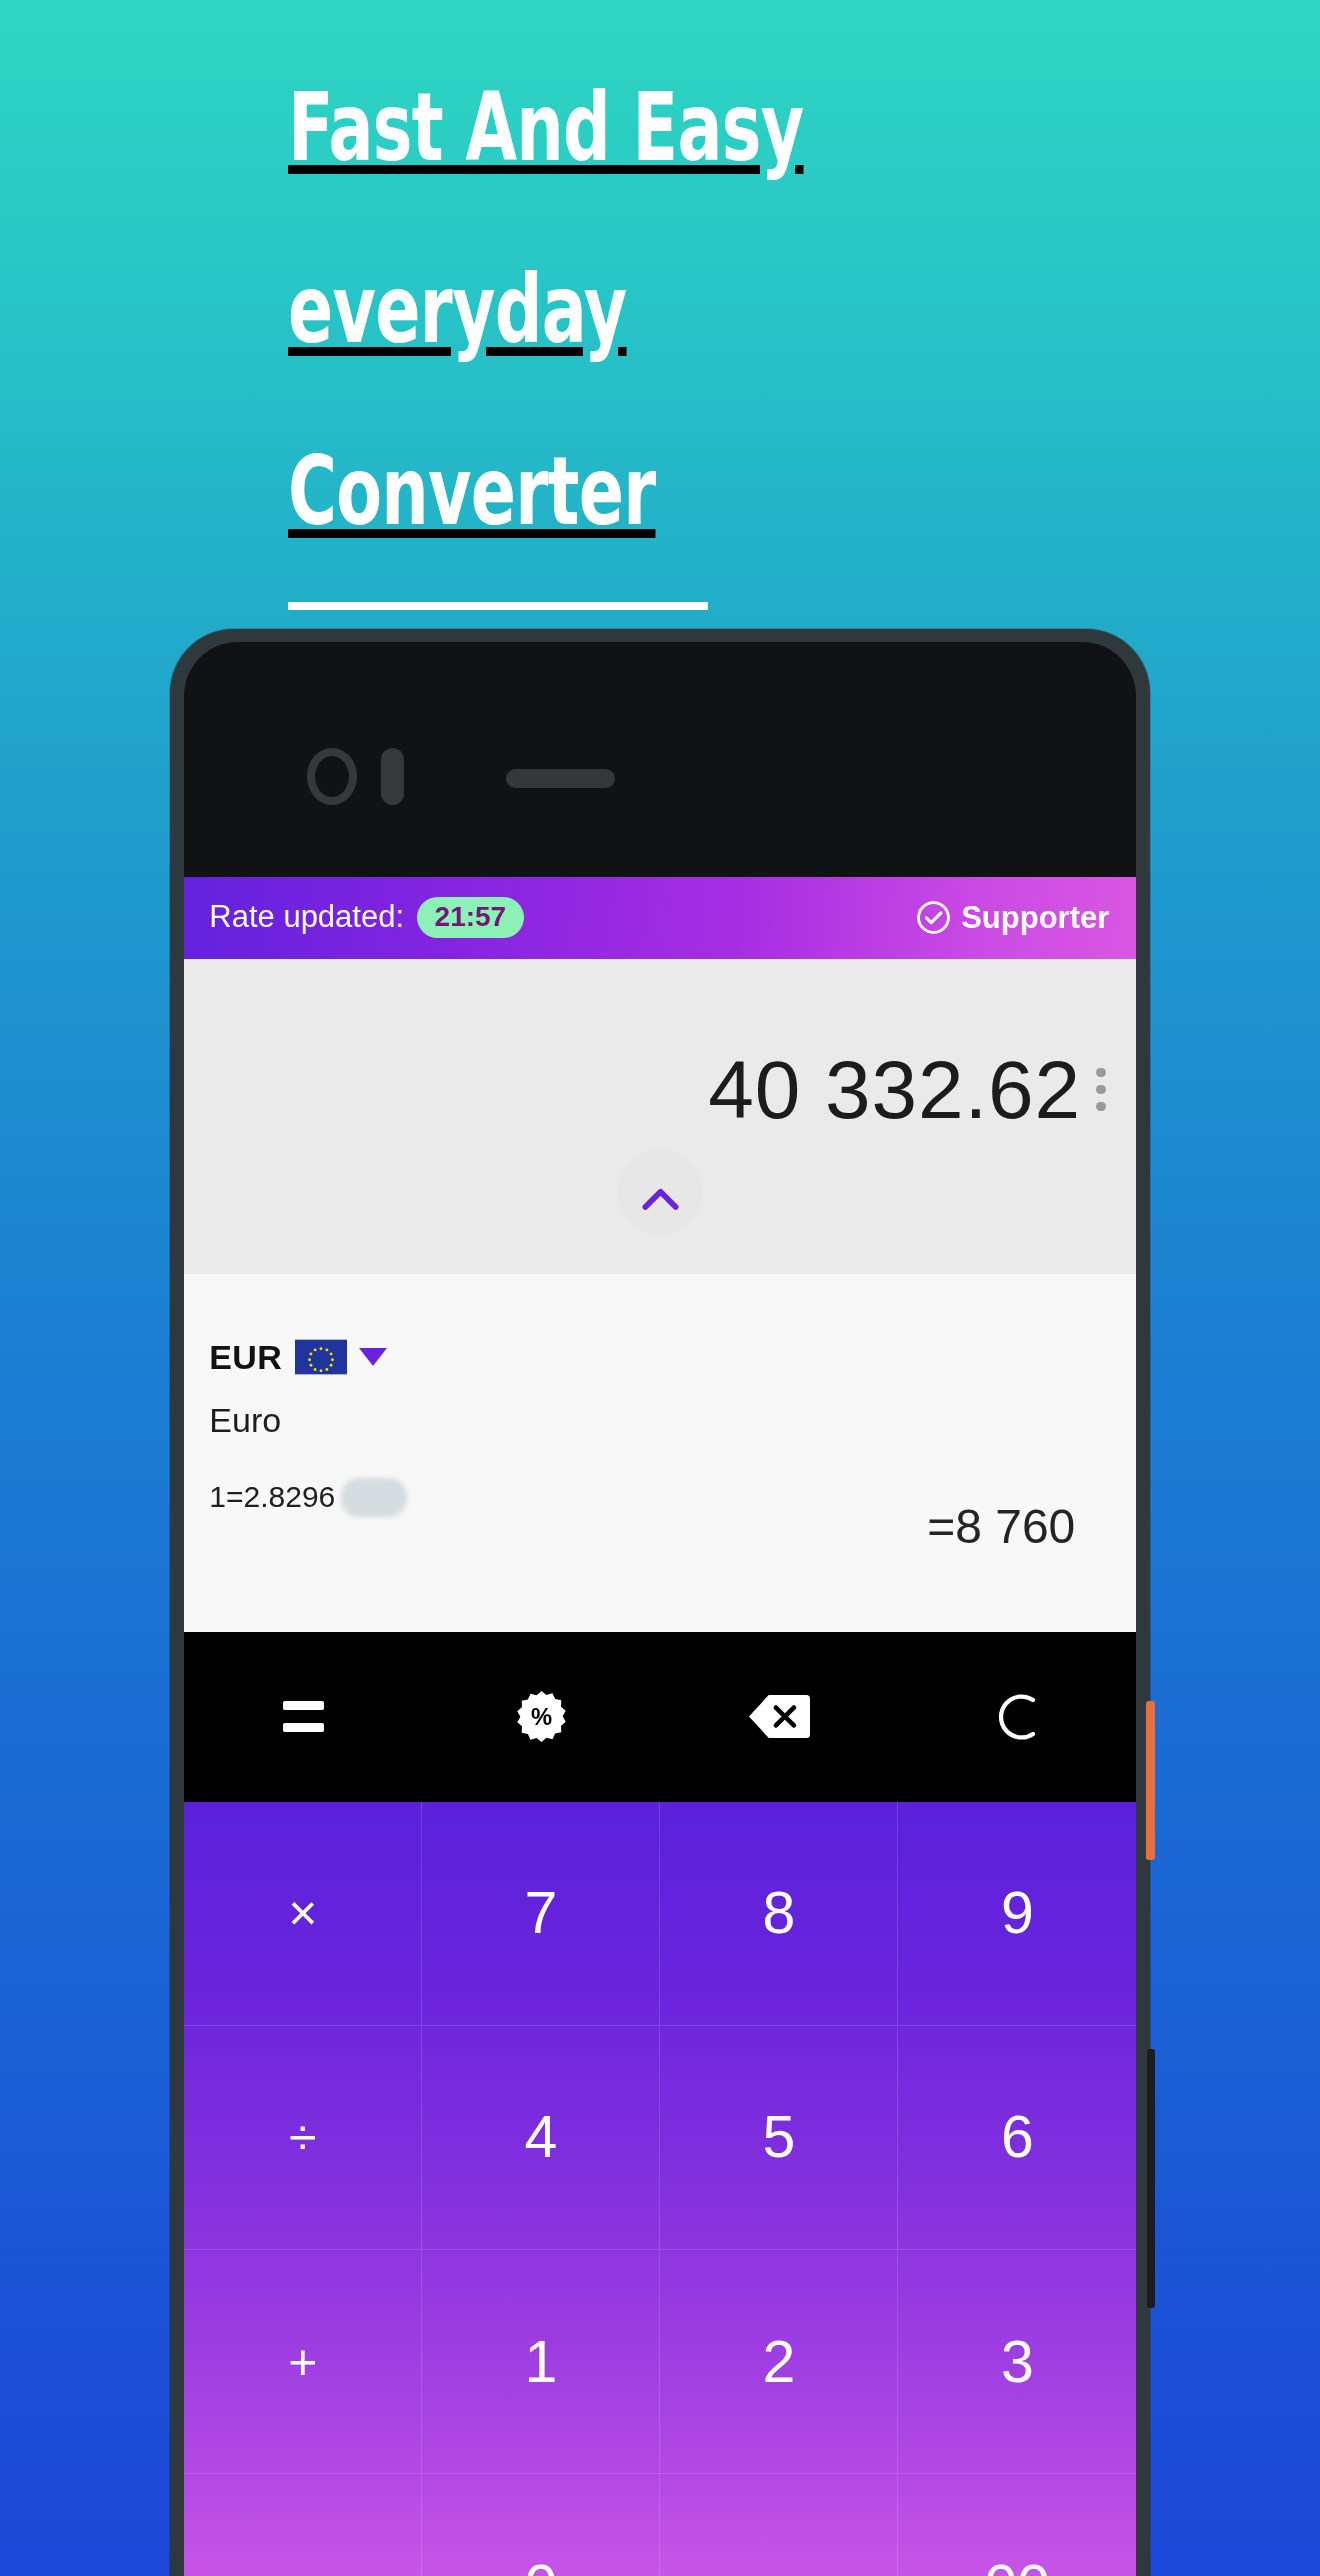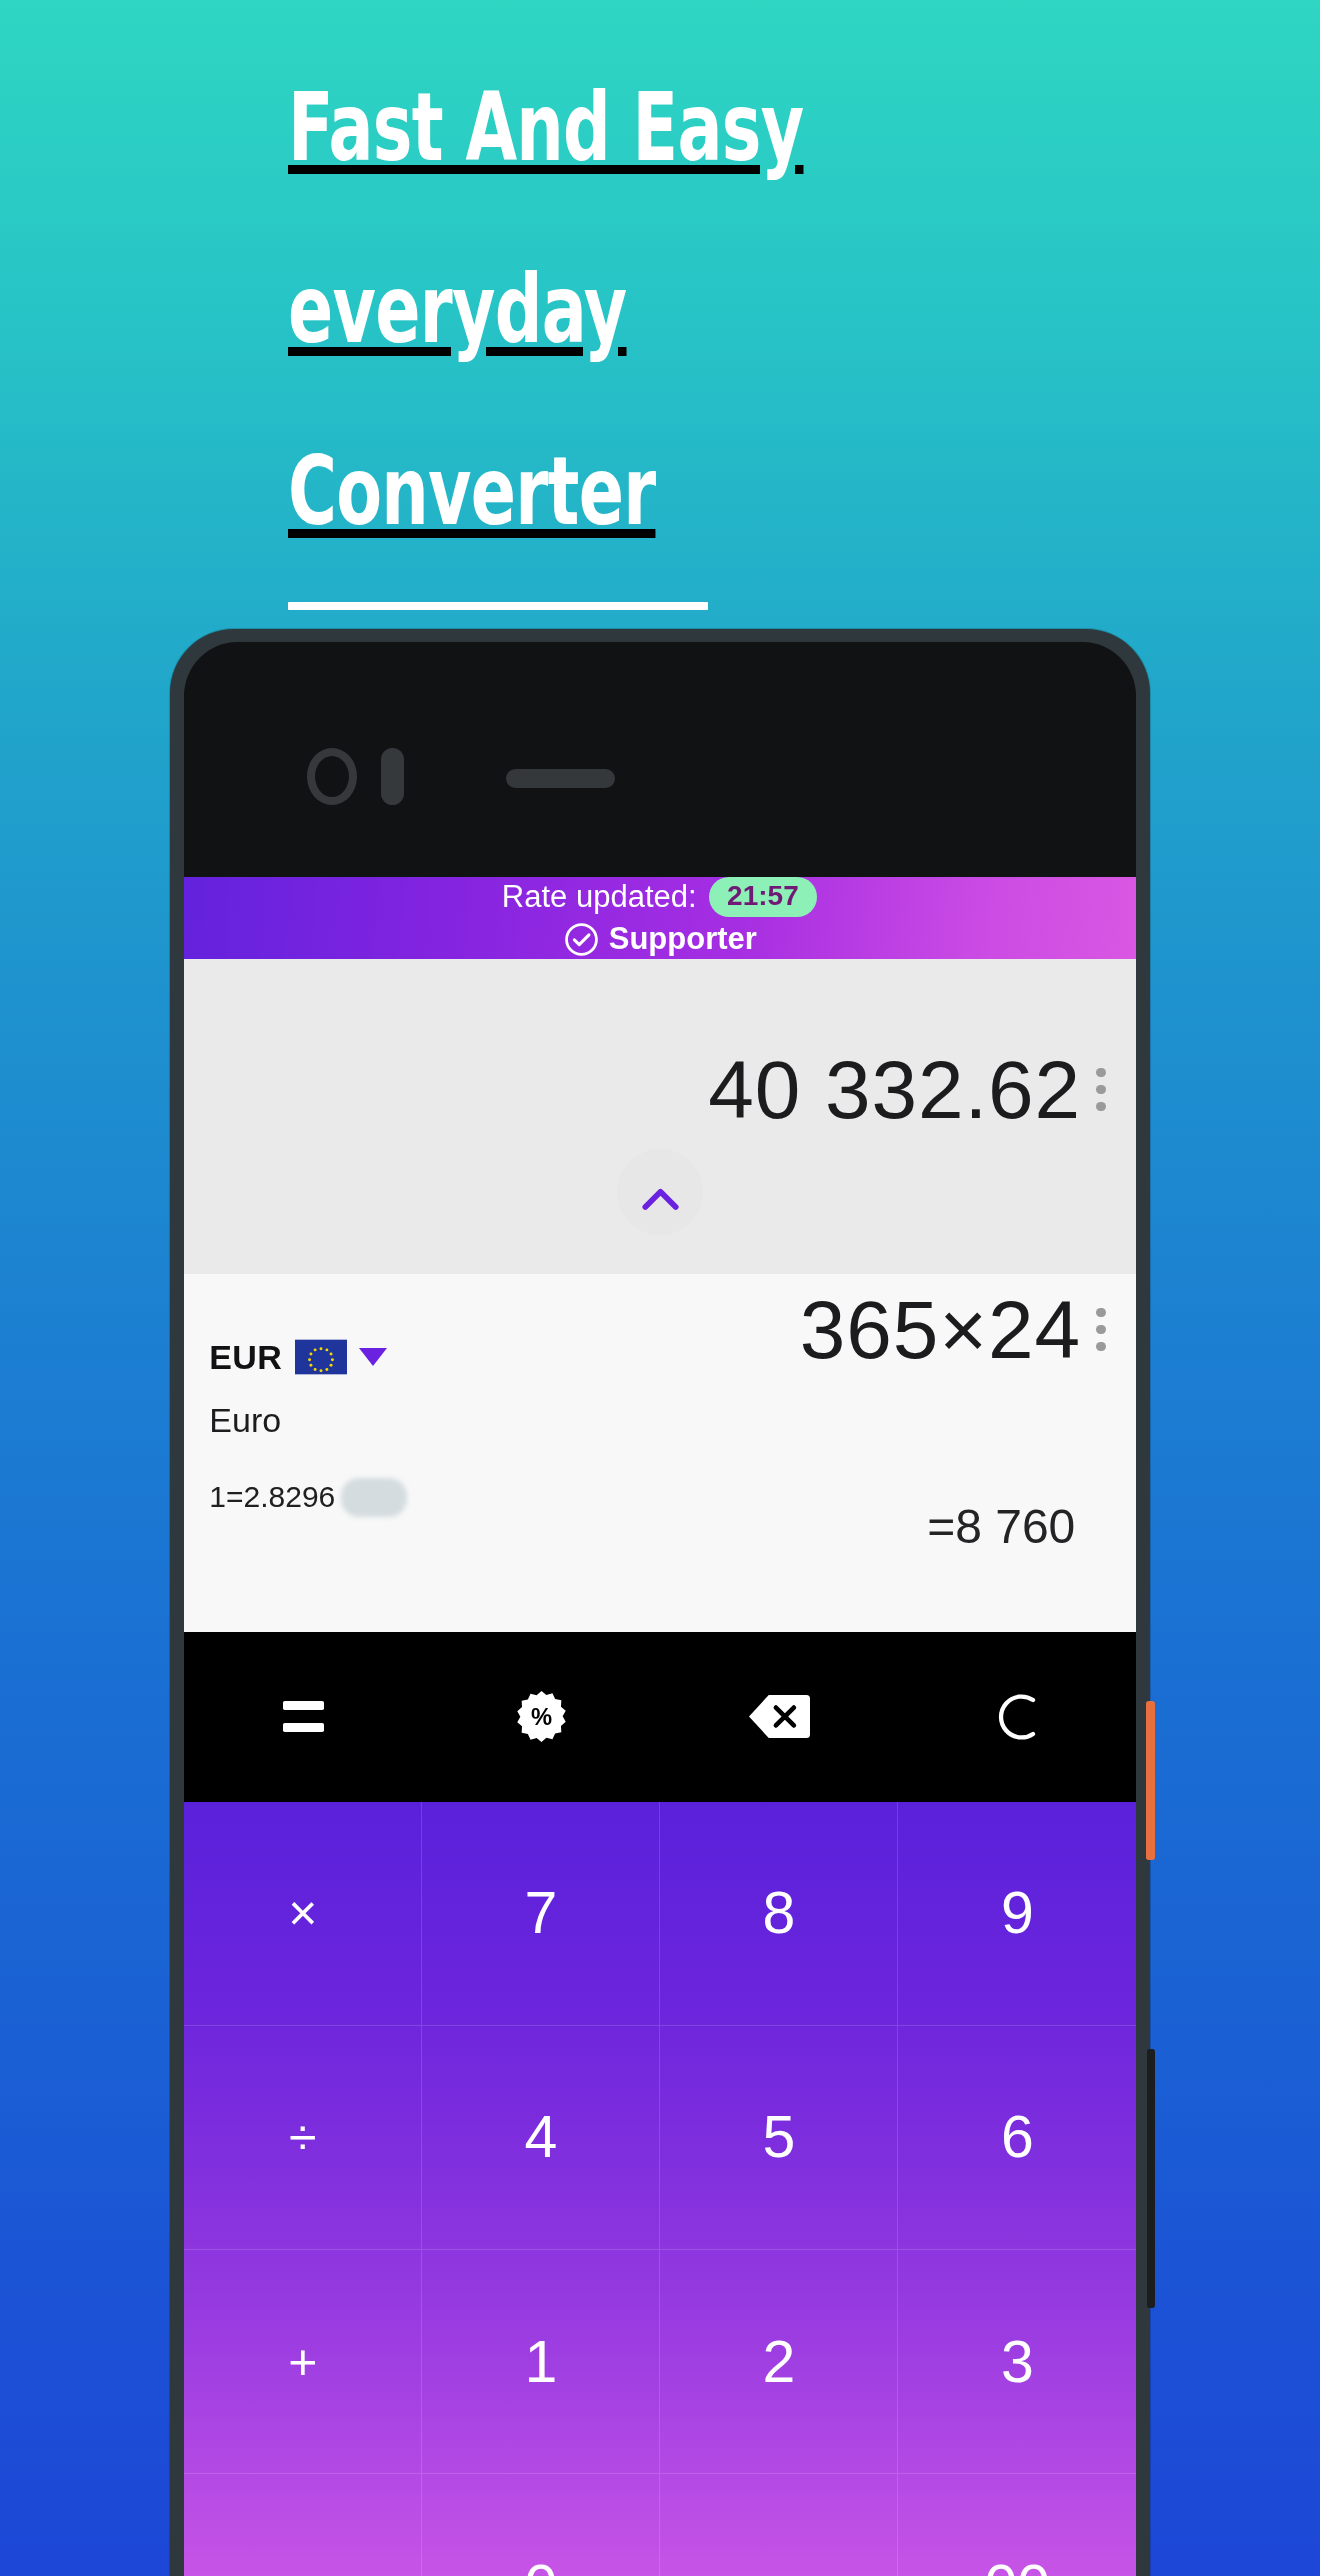--- a/index.html
+++ b/index.html
@@ -134,21 +134,20 @@
   }
 
   
   .rate-bar {
     height: 82px;
     background: linear-gradient(95deg, #6322dd 0%, #8424e0 28%, #a62ee2 58%, #cc4ce4 85%, #d957e2 100%);
     display: flex;
     align-items: center;
     justify-content: space-between;
     padding: 0 27px 0 25px;
-    flex-direction: column;
   }
   .rate-left { display: flex; align-items: center; gap: 12.5px; }
   .rate-label {
     color: #ffffff;
     font-size: 31px;
     font-weight: 400;
   }
   .rate-pill {
     background: #8df0b6;
     color: #701a75;
@@ -425,28 +424,20 @@
               <circle cx="11.6" cy="5.9" r="0.85"></circle>
             </g>
           </svg>
           <span class="caret-down"></span>
         </div>
         <div class="cur-name">Euro</div>
         <div class="cur-rate2 rate-sub">
           <span>1=2.8296</span>
           <span class="blur-chip"></span>
         </div>
-        <div class="amount-row" style="top:9px">
-          <span class="amount">365×24</span>
-          <span class="kebab">
-              <i></i>
-              <i></i>
-              <i></i>
-            </span>
-        </div>
         <div class="eq-result">=8 760</div>
       </div>
 
       <div class="op-bar">
         <div class="op-cell">
           <span class="op-equals">
               <i></i>
               <i></i>
             </span>
         </div>

